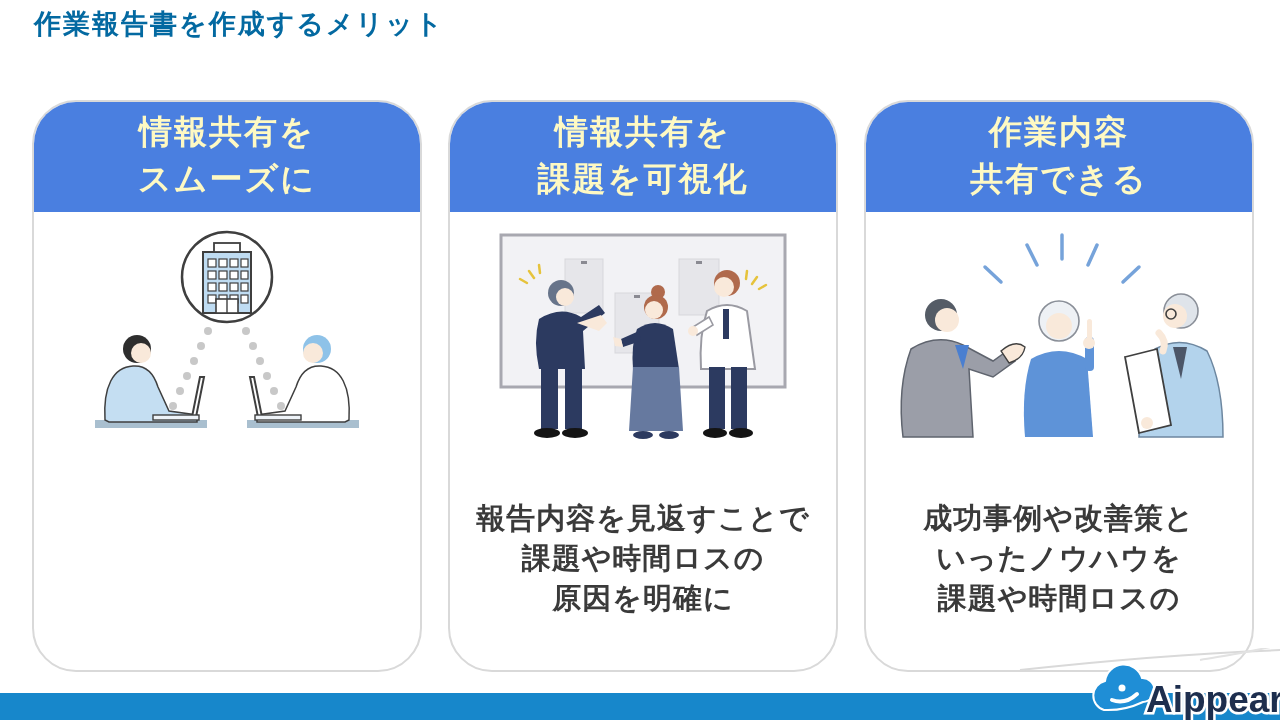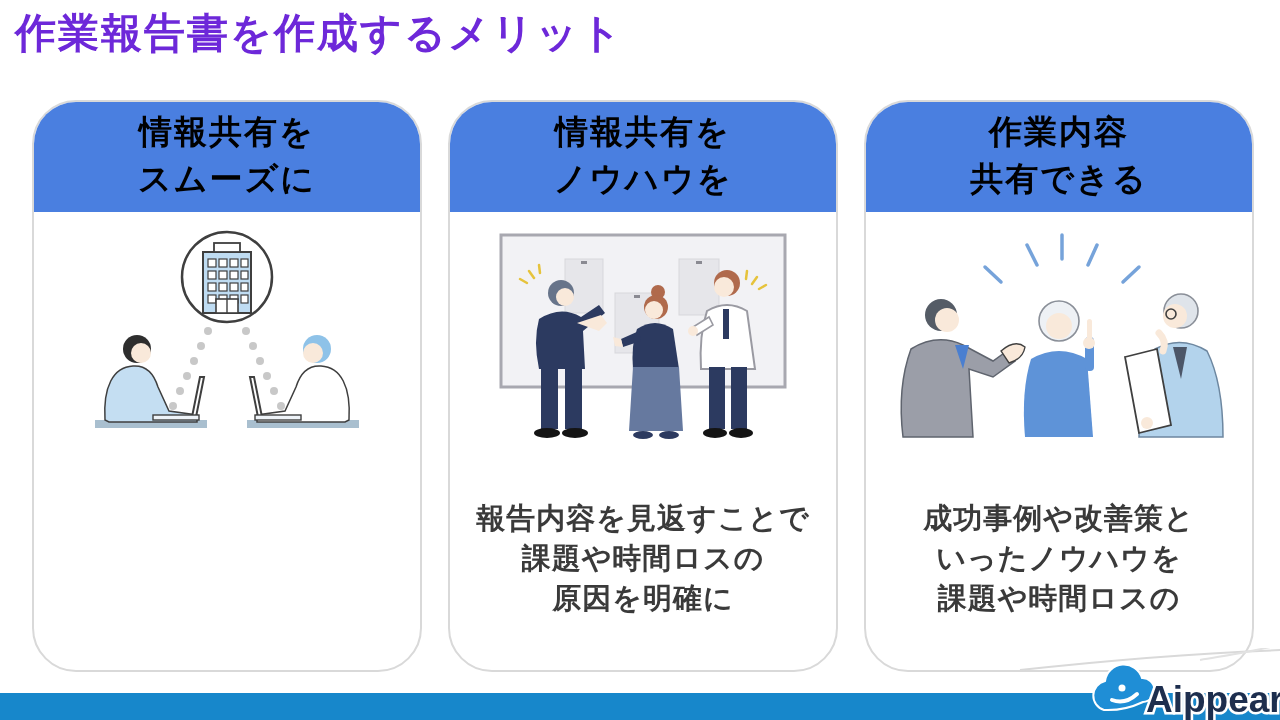--- a/index.html
+++ b/index.html
@@ -1,26 +1,26 @@
 <!DOCTYPE html>
 <html><head>
 <meta charset="utf-8">
 <style>
   html,body{margin:0;padding:0;background:#fff;}
   .slide{position:relative;width:1280px;height:720px;background:#ffffff;overflow:hidden;
          font-family:"Liberation Sans",sans-serif;}
-  .title{position:absolute;left:15px;top:6px;font-size:41px;font-weight:bold;
-         color:#6d28d9;letter-spacing:2px;}
+  .title{position:absolute;left:34px;top:6px;font-size:27px;font-weight:bold;
+         color:#0369a1;letter-spacing:2px;}
   .cards{position:absolute;left:32px;top:100px;display:flex;gap:26px;}
   .card{width:390px;height:572px;background:#fff;border:2px solid #d9d9d9;
         border-radius:44px;box-sizing:border-box;display:flex;flex-direction:column;
         overflow:hidden;}
   .card-header{margin:-2px -2px 0 -2px;height:112px;flex:0 0 112px;background:#4a7fe0;
         border-radius:44px 44px 0 0;display:flex;flex-direction:column;justify-content:center;
-        align-items:center;color:#000000;font-size:33px;font-weight:bold;line-height:1.42;
+        align-items:center;color:#fef9c3;font-size:33px;font-weight:bold;line-height:1.42;
         letter-spacing:2px;}
   .card-illu{height:248px;flex:0 0 248px;display:flex;align-items:center;justify-content:center;}
   .card-body{flex:1;display:flex;flex-direction:column;justify-content:center;align-items:center;
         font-size:29px;font-weight:bold;color:#3a3a3a;line-height:1.38;letter-spacing:1px;
         padding-bottom:14px;text-align:center;}
   .footer{position:absolute;left:0;bottom:0;width:1280px;height:72px;text-align:right;}
   .logo-text{font-family:"Liberation Sans",sans-serif;font-weight:bold;font-size:37px;
         letter-spacing:0px;fill:#1d2e4e;stroke:#ffffff;stroke-width:5px;paint-order:stroke;}
 </style>
 </head>
@@ -95,21 +95,21 @@
 
           <polygon points="193,158 201,198 205,198 197,158" fill="#ffffff" stroke="#3f3f3f" stroke-width="2"></polygon>
           <rect x="198" y="196" width="46" height="5" fill="#eef3f8" stroke="#3f3f3f" stroke-width="1.4"></rect>
         </svg>
       </div>
     </div>
 
     <div class="card">
       <div class="card-header">
         <div>情報共有を</div>
-        <div>ノウハウを</div>
+        <div>課題を可視化</div>
       </div>
       <div class="card-illu">
         <svg width="340" height="235" viewBox="0 0 340 235">
 
           <rect x="28" y="16" width="284" height="152" fill="#f2f2f5" stroke="#a8a8b0" stroke-width="3"></rect>
           <g fill="#e6e6ea" stroke="#d7d7dc" stroke-width="1">
             <rect x="92" y="40" width="38" height="54"></rect>
             <rect x="142" y="74" width="44" height="60"></rect>
             <rect x="206" y="40" width="40" height="56"></rect>
           </g>

